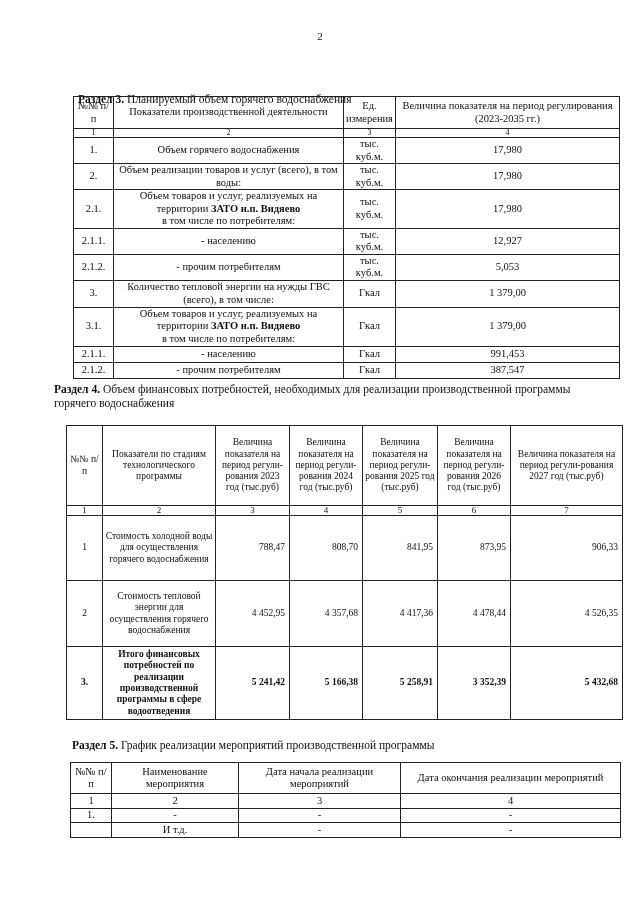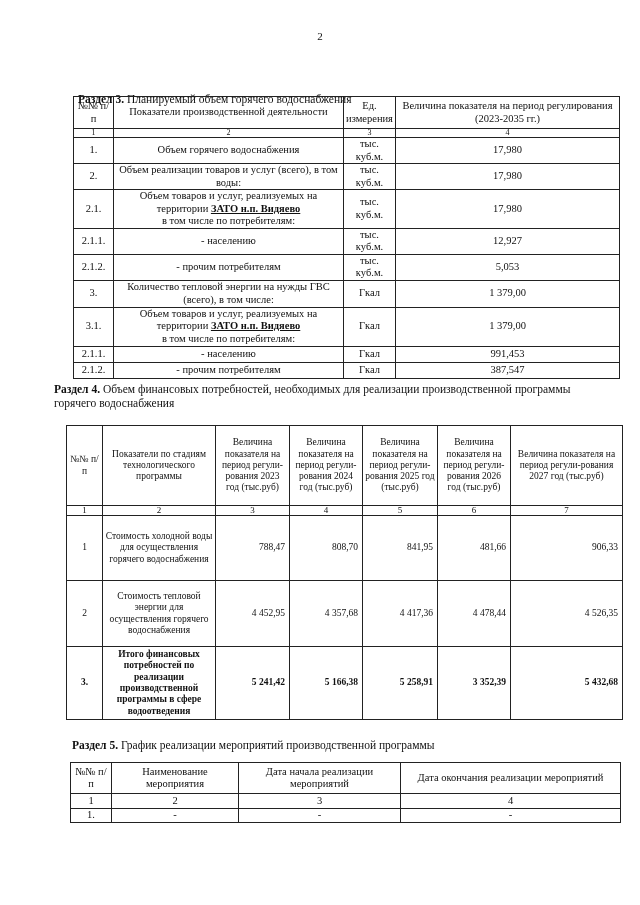--- a/index.html
+++ b/index.html
@@ -10,21 +10,21 @@
   .sec-title b{font-weight:bold;}
   table{border-collapse:collapse;position:absolute;table-layout:fixed;}
   td{border:1px solid #222;padding:0 2px;font-size:10.5px;line-height:12.5px;vertical-align:middle;}
   .c{text-align:center;}
   .r{text-align:right;padding-right:4px;}
   .l{text-align:center;}
   .num td{font-size:8px;line-height:8px;padding:0;text-align:center;}
   .t2 td{font-size:9.5px;line-height:11.3px;}
   .t2 .num td{font-size:9px;line-height:9px;}
   .bold{font-weight:bold;}
-  .ul{font-weight:bold;text-decoration:underline;}
+  .ul{font-weight:bold;}
 </style>
 </head>
 <body>
 
 <div class="abs page-num">2</div>
 
 <div class="abs sec-title" style="left:78px;top:68px;margin-top:24px;"><b>Раздел 3.</b><span> Планируемый объем горячего водоснабжения</span></div>
 
 <table style="left:73px;top:96px;width:546px;">
   <colgroup>
@@ -133,21 +133,21 @@
     <td>5</td>
     <td>6</td>
     <td>7</td>
   </tr>
   <tr style="height:65px;">
     <td class="c">1</td>
     <td class="l">Стоимость холодной воды для осуществления горячего водоснабжения</td>
     <td class="r">788,47</td>
     <td class="r">808,70</td>
     <td class="r">841,95</td>
-    <td class="r">481,66</td>
+    <td class="r">873,95</td>
     <td class="r">906,33</td>
   </tr>
   <tr style="height:66px;">
     <td class="c">2</td>
     <td class="l">Стоимость тепловой энергии для осуществления горячего водоснабжения</td>
     <td class="r">4 452,95</td>
     <td class="r">4 357,68</td>
     <td class="r">4 417,36</td>
     <td class="r">4 478,44</td>
     <td class="r">4 526,35</td>
@@ -185,14 +185,20 @@
     <td class="c">2</td>
     <td class="c">3</td>
     <td class="c">4</td>
   </tr>
   <tr style="height:14px;">
     <td class="c">1.</td>
     <td class="c">-</td>
     <td class="c">-</td>
     <td class="c">-</td>
   </tr>
+  <tr style="height:15px;">
+    <td class="c"></td>
+    <td class="l">И т.д.</td>
+    <td class="c">-</td>
+    <td class="c">-</td>
+  </tr>
 </tbody>
   </table>
 
 </body></html>

